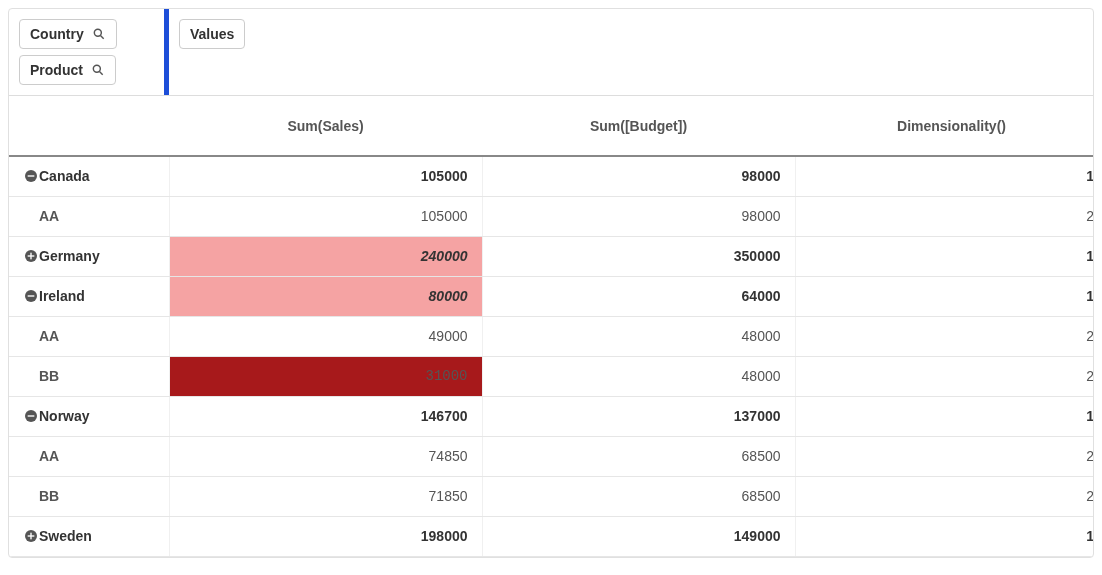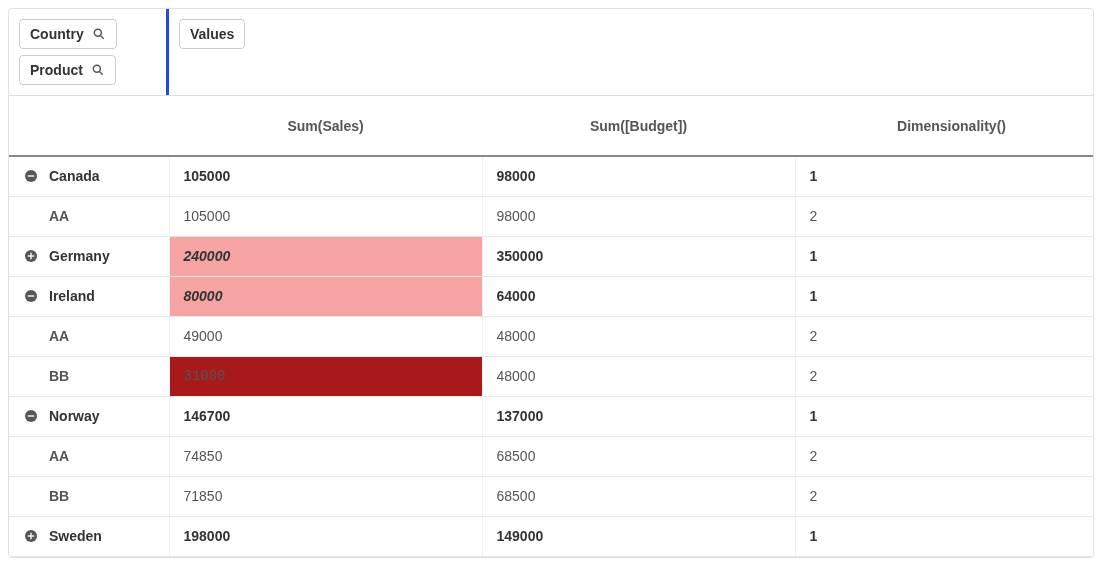--- a/index.html
+++ b/index.html
@@ -18,21 +18,21 @@
     .top-area {
       display: flex;
       border-bottom: 1px solid #ddd;
     }
     .dim-panel {
       width: 160px;
       padding: 10px;
       display: flex;
       flex-direction: column;
       gap: 6px;
-      border-right: 3px solid #1d4ed8;
+      border-right: 5px solid #1d4ed8;
     }
     .meas-panel {
       padding: 10px;
       flex: 1;
     }
     .chip {
       display: inline-flex;
       align-items: center;
       border: 1px solid #ccc;
       border-radius: 4px;
@@ -80,33 +80,33 @@
       font-weight: 700;
       color: #333;
     }
     .row-header.lvl2 {
       font-weight: 700;
       color: #555;
     }
     .row-header .inner {
       display: flex;
       align-items: center;
-      gap: 10px;
     }
     .expand-icon {
       width: 16px;
       height: 16px;
       display: inline-flex;
       align-items: center;
       justify-content: center;
       flex-shrink: 0;
     }
     .expand-icon svg { width: 16px; height: 16px; }
     .spacer { width: 16px; display: inline-block; flex-shrink: 0; }
     .num {
+      text-align: right;
       font-variant-numeric: tabular-nums;
       margin-left: 26px;
     }
     tr.lvl1 .num { font-weight: 700; }
     tr.lvl2 .num { font-weight: 400; color: #555; }
     .hl-light { background: #f5a3a3; }
     .hl-light.num { color: #333; font-style: italic; }
     .hl-dark { background: #a7191b; color: #fff; font-weight: 700; font-family: Liberation Mono, monospace; }
     td.val { border-left: 1px solid #f0f0f0; }
   </style>

